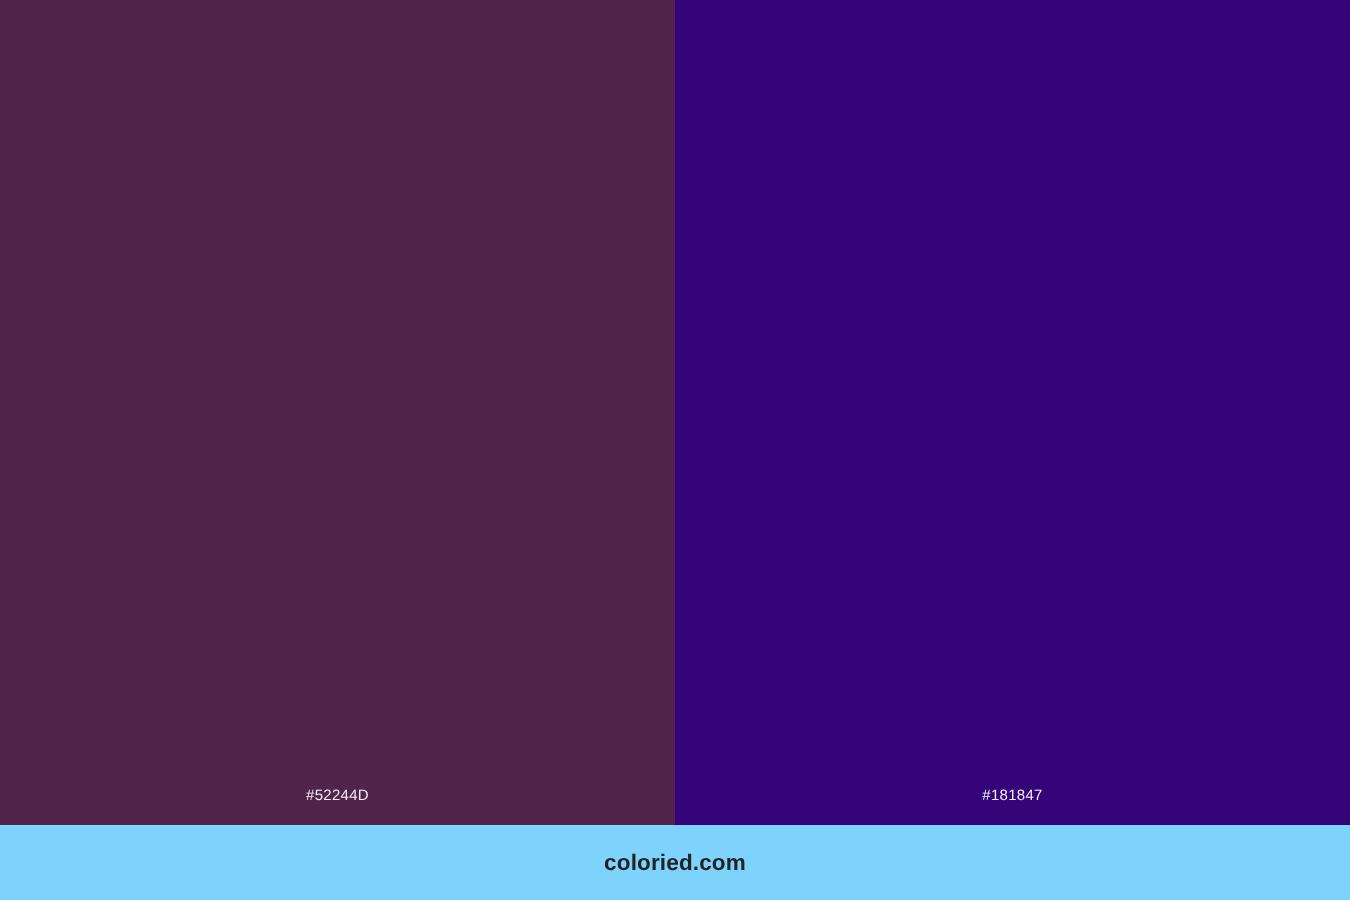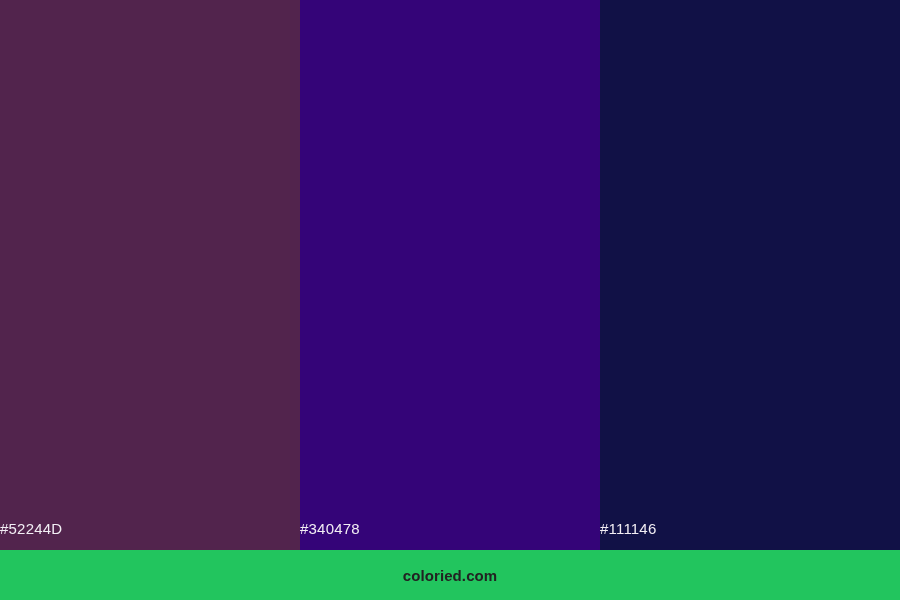--- a/index.html
+++ b/index.html
@@ -31,22 +31,23 @@
     flex: 1 1 180px;
     height: 550px;
     position: relative;
     display: flex;
     align-items: flex-end;
     justify-content: center;
   }
   .swatch-label {
     display: block;
     width: 100%;
+    text-align: center;
     color: #f2eef4;
-    font-size: 15px;
+    font-size: 10px;
     font-family: "Liberation Sans", "DejaVu Sans", sans-serif;
     letter-spacing: 0.2px;
     line-height: 1;
     padding-bottom: 14px;
     white-space: nowrap;
   }
   #footer-bar {
     width: 900px;
     height: 50px;
     background: #ffffff;
@@ -69,27 +70,24 @@
 <div id="palette-page">
 
   <div id="swatch-strip">
 
     <div class="swatch" style="background-color: rgb(82, 36, 77);">
       <span class="swatch-label" style="color: rgb(242, 238, 244);">#52244D</span>
     </div>
 
 
     <div class="swatch" style="background-color: rgb(52, 4, 120);">
-      <span class="swatch-label" style="color: rgb(242, 238, 244);">#340478</span>
+      <span class="swatch-label" style="color: rgb(242, 238, 244);">#181847</span>
     </div>
 
 
-    <div class="swatch" style="background-color: rgb(17, 17, 70);">
-      <span class="swatch-label" style="color: rgb(242, 238, 244);">#111146</span>
-    </div>
 
   </div>
 
-  <div id="footer-bar" style="background-color: #22c55e; text-align: center;">
+  <div id="footer-bar" style="background-color: #7dd3fc; text-align: center;">
     <span id="footer-brand" style="color: rgb(34, 34, 34);">coloried.com</span>
   </div>
 
 </div>
 
 </body></html>

